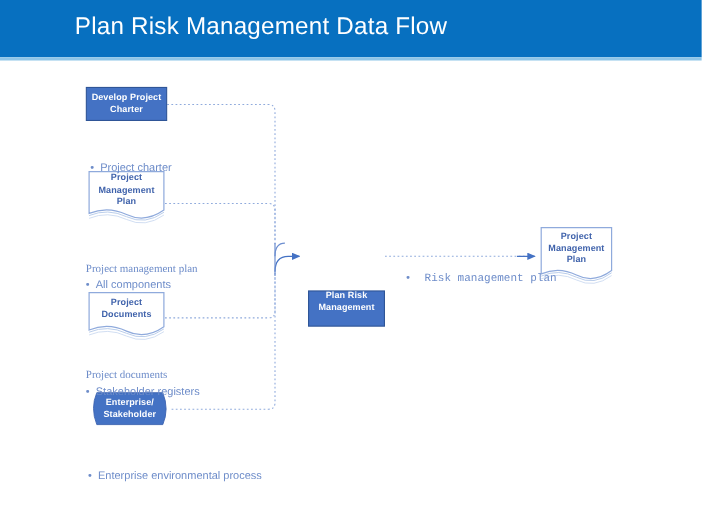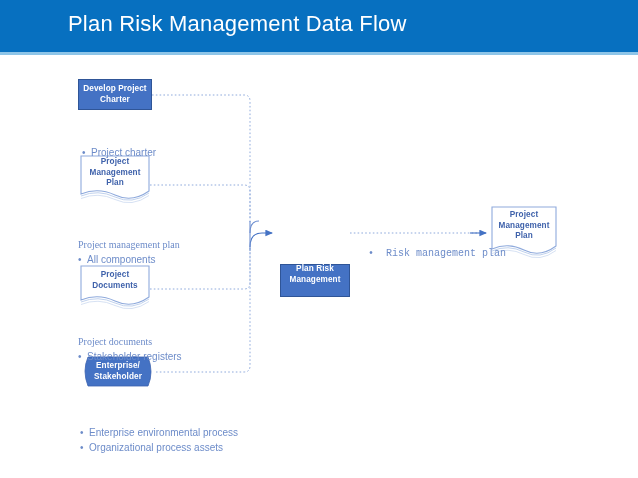--- a/index.html
+++ b/index.html
@@ -156,20 +156,19 @@
     <span class="bul">All components</span>
   </div>
 
   <div class="txt" style="left:78px;top:252px;">
     <span class="hdr">Project documents</span>
     <span class="bul">Stakeholder registers</span>
   </div>
 
   <div class="txt" style="left:80px;top:343px;">
     <span class="bul">Enterprise environmental process</span>
-    <span class="bul">Organizational process assets</span>
   </div>
 
   <div class="txt" style="left:368px;top:164px;font-family:Liberation Mono, monospace;">
     <span class="bul">Risk management plan</span>
   </div>
 
 </div>
 
 </body></html>

